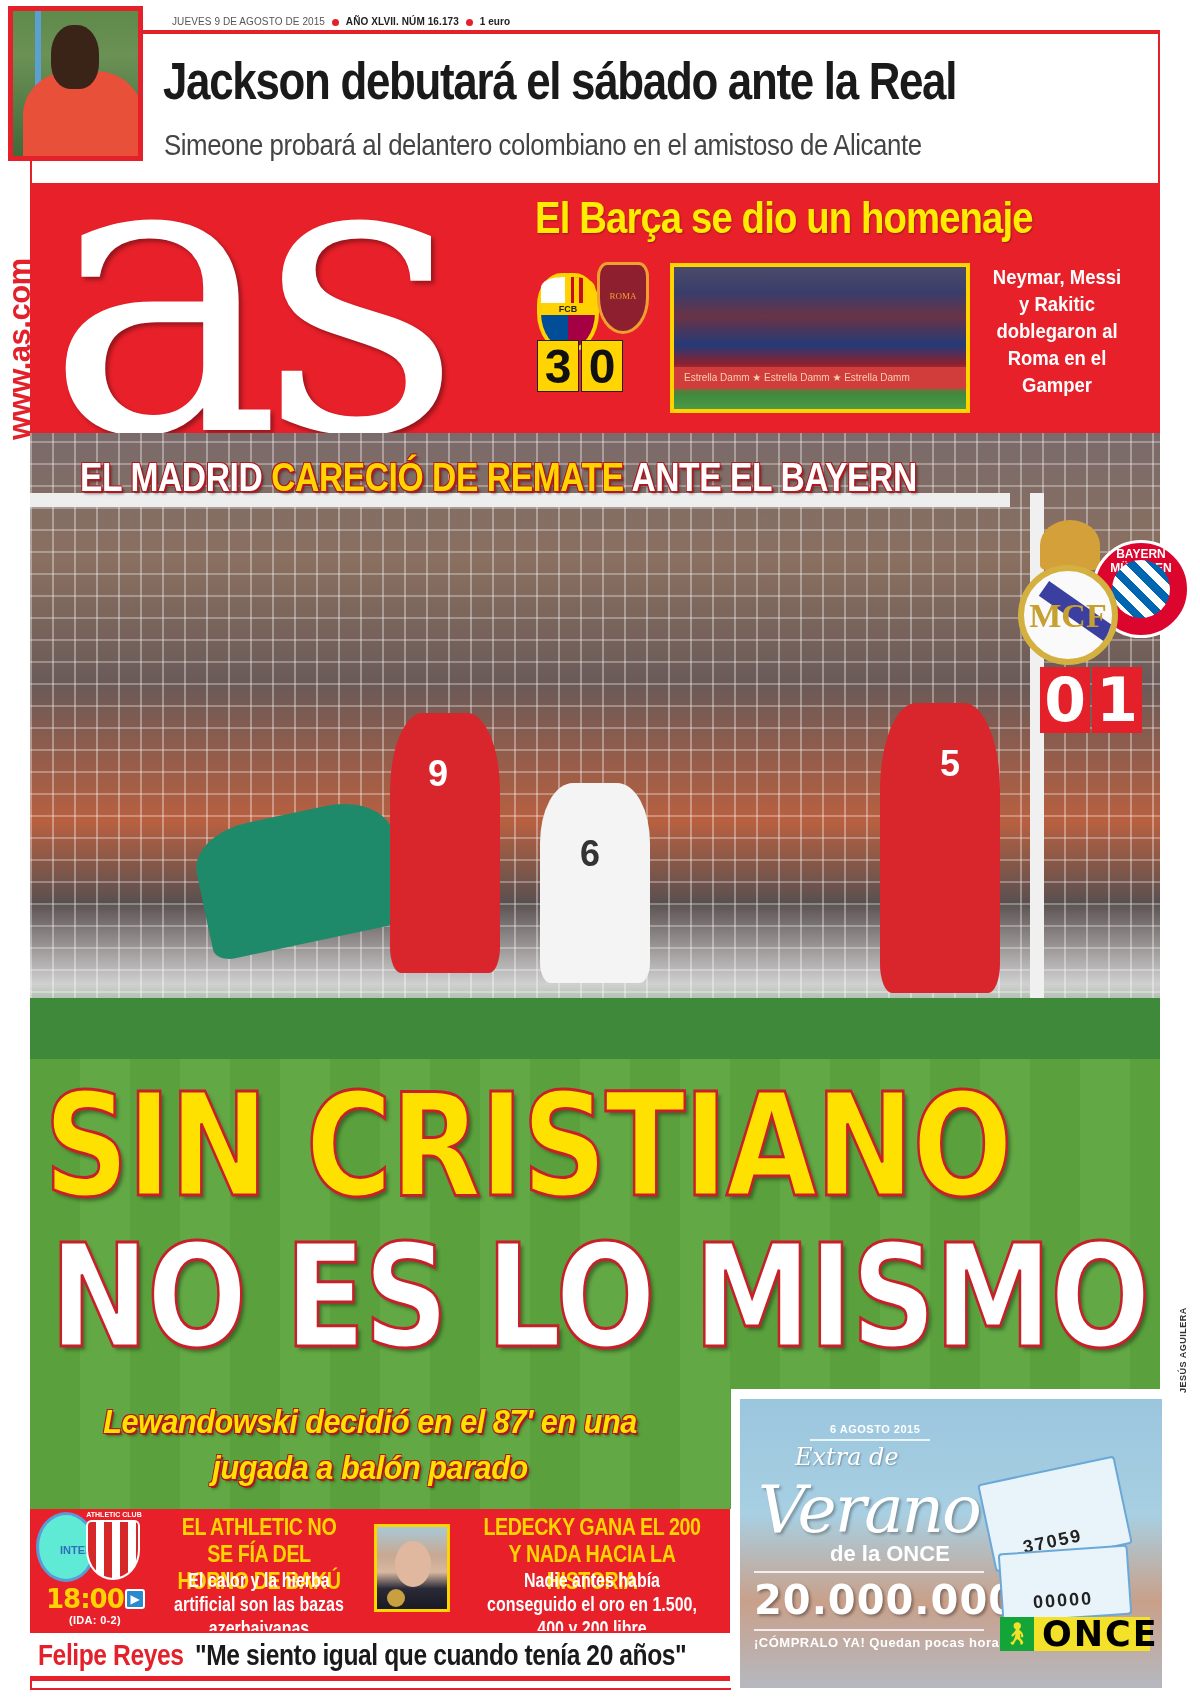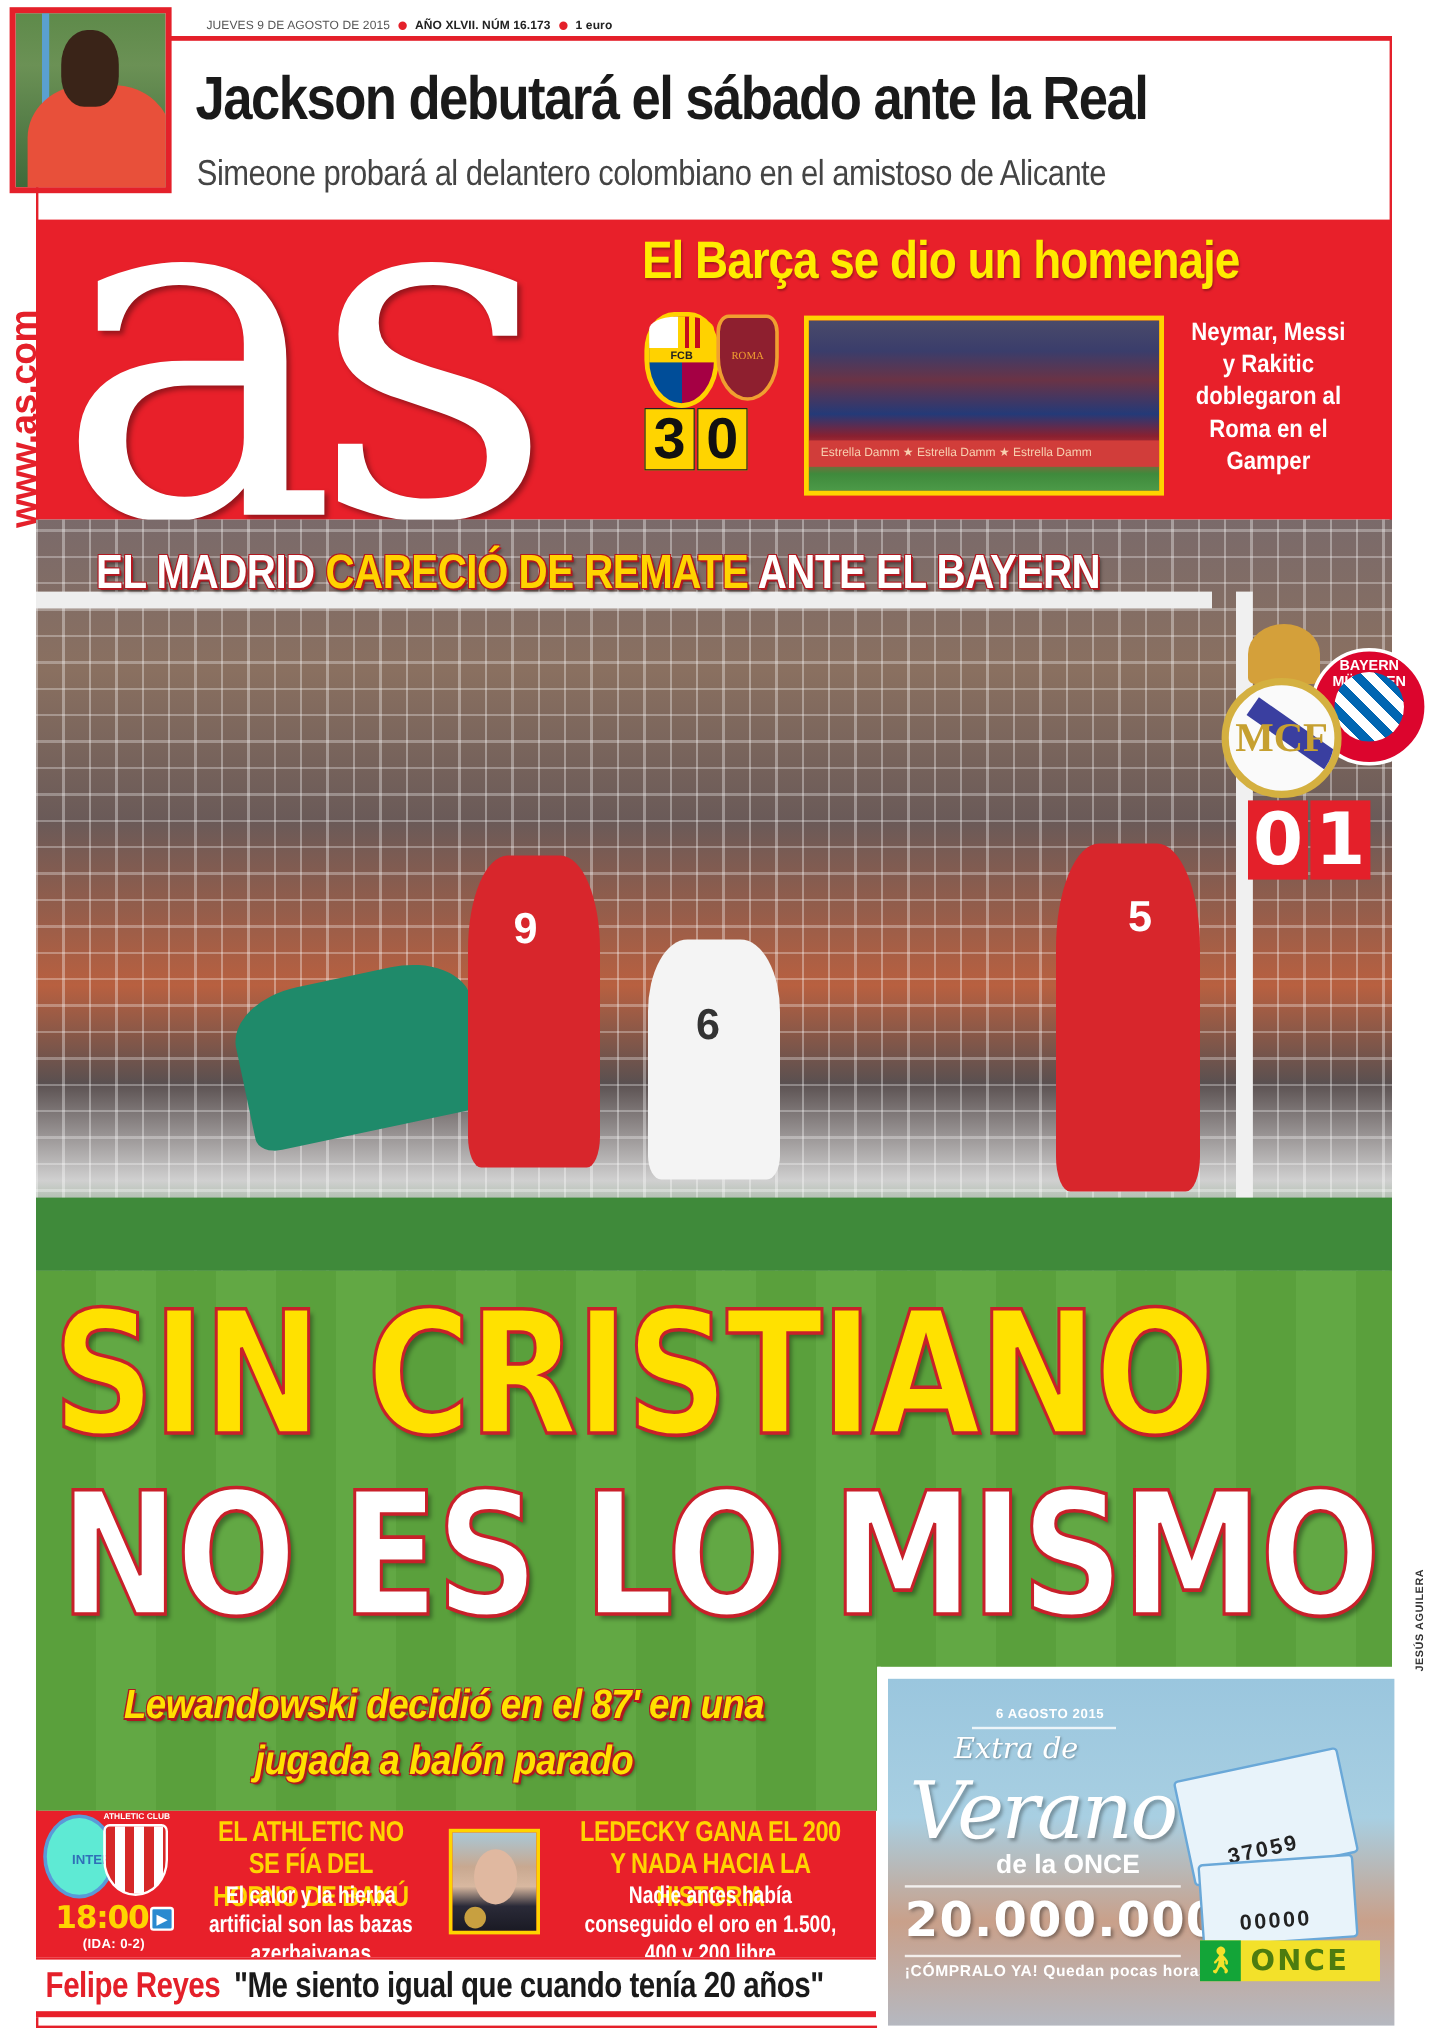--- a/index.html
+++ b/index.html
@@ -26,21 +26,21 @@
 
   
   .site-url { position: absolute; left: 2px; top: 440px; transform: rotate(-90deg); transform-origin: left top; font-weight: bold; font-size: 31px; color: #e4202a; white-space: nowrap; letter-spacing: -0.5px; }
 
   
   .masthead { position: absolute; left: 30px; top: 183px; width: 1130px; height: 250px; background: #e8202a; }
   .as-logo { position: absolute; left: 46px; top: 96px; font-family: "DejaVu Serif", serif; font-size: 395px; line-height: 1; color: #ffffff; letter-spacing: -22px; font-weight: normal; text-shadow: 3px 3px 4px rgba(0,0,0,0.35); white-space: nowrap; }
 
   .barca-title { position: absolute; left: 535px; top: 193px; font-weight: bold; font-size: 44px; color: #ffec00; letter-spacing: -1px; transform: scaleX(0.87); transform-origin: left top; white-space: nowrap; text-shadow: 1px 1px 2px rgba(0,0,0,0.3); }
   .crest { position: absolute; width: 62px; height: 80px; border-radius: 40% 40% 50% 50%; }
-  .crest-fcb { left: 537px; top: 260px; background: linear-gradient(90deg, #004d98 0 50%, #a50044 50%); border: 4px solid #ffd200; }
+  .crest-fcb { left: 537px; top: 273px; background: linear-gradient(90deg, #004d98 0 50%, #a50044 50%); border: 4px solid #ffd200; }
   .crest-fcb::before { content: ""; position: absolute; left: 0; right: 0; top: 0; height: 26px; background: linear-gradient(90deg, #fff 0 45%, #ffd200 45% 55%, #c60b1e 55% 62%, #ffd200 62% 70%, #c60b1e 70% 78%, #ffd200 78%); border-radius: 40% 40% 0 0; }
   .crest-fcb .fcb-text { position: absolute; left: 0; right: 0; top: 26px; height: 12px; background: #ffd200; font-size: 9px; font-weight: bold; text-align: center; color: #222; line-height: 12px; }
   .crest-roma { left: 597px; top: 262px; width: 52px; height: 72px; background: #8e1f2f; border: 3px solid #f0a030; border-radius: 20% 20% 50% 50%; color: #f0a030; font-size: 9px; text-align: center; padding-top: 26px; font-family: "Liberation Serif", serif; }
   .score-box { position: absolute; width: 42px; height: 52px; background: #ffd400; color: #111; font-weight: bold; font-size: 48px; line-height: 52px; text-align: center; border: 1px solid #222; }
   .barca-photo { position: absolute; left: 670px; top: 263px; width: 300px; height: 150px; border: 4px solid #ffd400; overflow: hidden;
      background: linear-gradient(180deg, #4a4a6a 0%, #3a3d6b 18%, #6a3346 35%, #243a78 55%, #8a2030 68%, #c9403c 78%, #3f8a3c 90%, #4c9a48 100%); }
   .barca-photo .banner { position: absolute; left: 0; right: 0; top: 100px; height: 22px; background: #d13d3a; color: #f8d0b0; font-size: 10px; line-height: 22px; white-space: nowrap; padding-left: 10px; }
   .barca-side { position: absolute; left: 982px; top: 263px; width: 150px; text-align: center; color: #ffffff; font-weight: bold; font-size: 21px; line-height: 27px; transform: scaleX(0.88); transform-origin: center top; }
 
   
@@ -95,21 +95,21 @@
   .ad-extra { position: absolute; left: 55px; top: 44px; font-family: "DejaVu Serif", serif; font-style: italic; font-size: 24px; color: #fff; text-shadow: 1px 1px 2px rgba(0,0,0,0.3); }
   .ad-verano { position: absolute; left: 18px; top: 72px; font-family: "DejaVu Serif", serif; font-style: italic; font-size: 66px; color: #fff; text-shadow: 2px 2px 3px rgba(0,0,0,0.3); letter-spacing: -2px; }
   .ad-delaonce { position: absolute; left: 90px; top: 142px; font-size: 22px; font-weight: bold; color: #fff; text-align: center; }
   .ad-amount { position: absolute; left: 14px; top: 178px; font-size: 40px; font-weight: bold; color: #fff; letter-spacing: 1px; text-shadow: 2px 2px 3px rgba(0,0,0,0.35); font-family: "DejaVu Sans", sans-serif; }
   .ad-cta { position: absolute; left: 14px; top: 236px; font-size: 13px; font-weight: bold; color: #fff; letter-spacing: 0.5px; }
   .ad-rule { position: absolute; left: 14px; width: 230px; height: 2px; background: rgba(255,255,255,0.8); }
   .ad-ticket { position: absolute; background: #e8f3fa; border: 2px solid #6aa8d8; border-radius: 4px; transform: rotate(-12deg); }
   .ad-ticket .num { position: absolute; bottom: 6px; left: 30px; font-weight: bold; font-size: 18px; color: #222; letter-spacing: 2px; }
   .ad-logo-once { position: absolute; left: 260px; top: 218px; width: 150px; height: 34px; background: #f3e12a; }
   .ad-logo-once .glyph { position: absolute; left: 0; top: 0; width: 34px; height: 34px; background: #13a538; color: #f3e12a; font-size: 22px; text-align: center; line-height: 34px; }
-  .ad-logo-once .word { position: absolute; left: 42px; top: 0; font-size: 24px; line-height: 34px; font-weight: bold; color: #4d7c0f; letter-spacing: 2px; font-family: "DejaVu Sans", sans-serif; }
+  .ad-logo-once .word { position: absolute; left: 42px; top: 0; font-size: 35px; line-height: 34px; font-weight: bold; color: #000000; letter-spacing: 2px; font-family: "DejaVu Sans", sans-serif; }
 
   
   .bottom-strip { position: absolute; left: 30px; top: 1509px; width: 700px; height: 122px; background: #e8202a; }
   .inter-crest { position: absolute; left: 36px; top: 1512px; width: 60px; height: 70px; border-radius: 50%; background: #5eead4; border: 3px solid #5a9ad8; color: #3070b8; font-size: 11px; font-weight: bold; text-align: right; line-height: 70px; }
   .athletic-crest { position: absolute; left: 86px; top: 1520px; width: 54px; height: 60px; background: repeating-linear-gradient(90deg, #d62828 0 8px, #ffffff 8px 16px); border: 2px solid #ffffff; border-radius: 10% 10% 50% 50%; }
   .athletic-label { position: absolute; left: 86px; top: 1511px; width: 56px; font-size: 7px; color: #fff; font-weight: bold; text-align: center; }
   .match-time { position: absolute; left: 46px; top: 1584px; font-weight: bold; font-size: 26px; color: #ffd400; font-family: "DejaVu Sans", sans-serif; letter-spacing: -1px; }
   .tv-icon { position: absolute; left: 125px; top: 1589px; width: 20px; height: 20px; background: #2a8ad0; border: 2px solid #fff; border-radius: 3px; color: #fff; font-size: 12px; line-height: 16px; text-align: center; }
   .first-leg { position: absolute; left: 56px; top: 1614px; font-size: 11px; font-weight: bold; color: #ffffff; letter-spacing: 0.3px; padding-left: 13px; }
   .story-head { position: absolute; text-align: center; font-weight: bold; font-size: 24px; line-height: 27px; color: #ffd400; letter-spacing: -0.5px; transform: scaleX(0.82); transform-origin: center top; }

